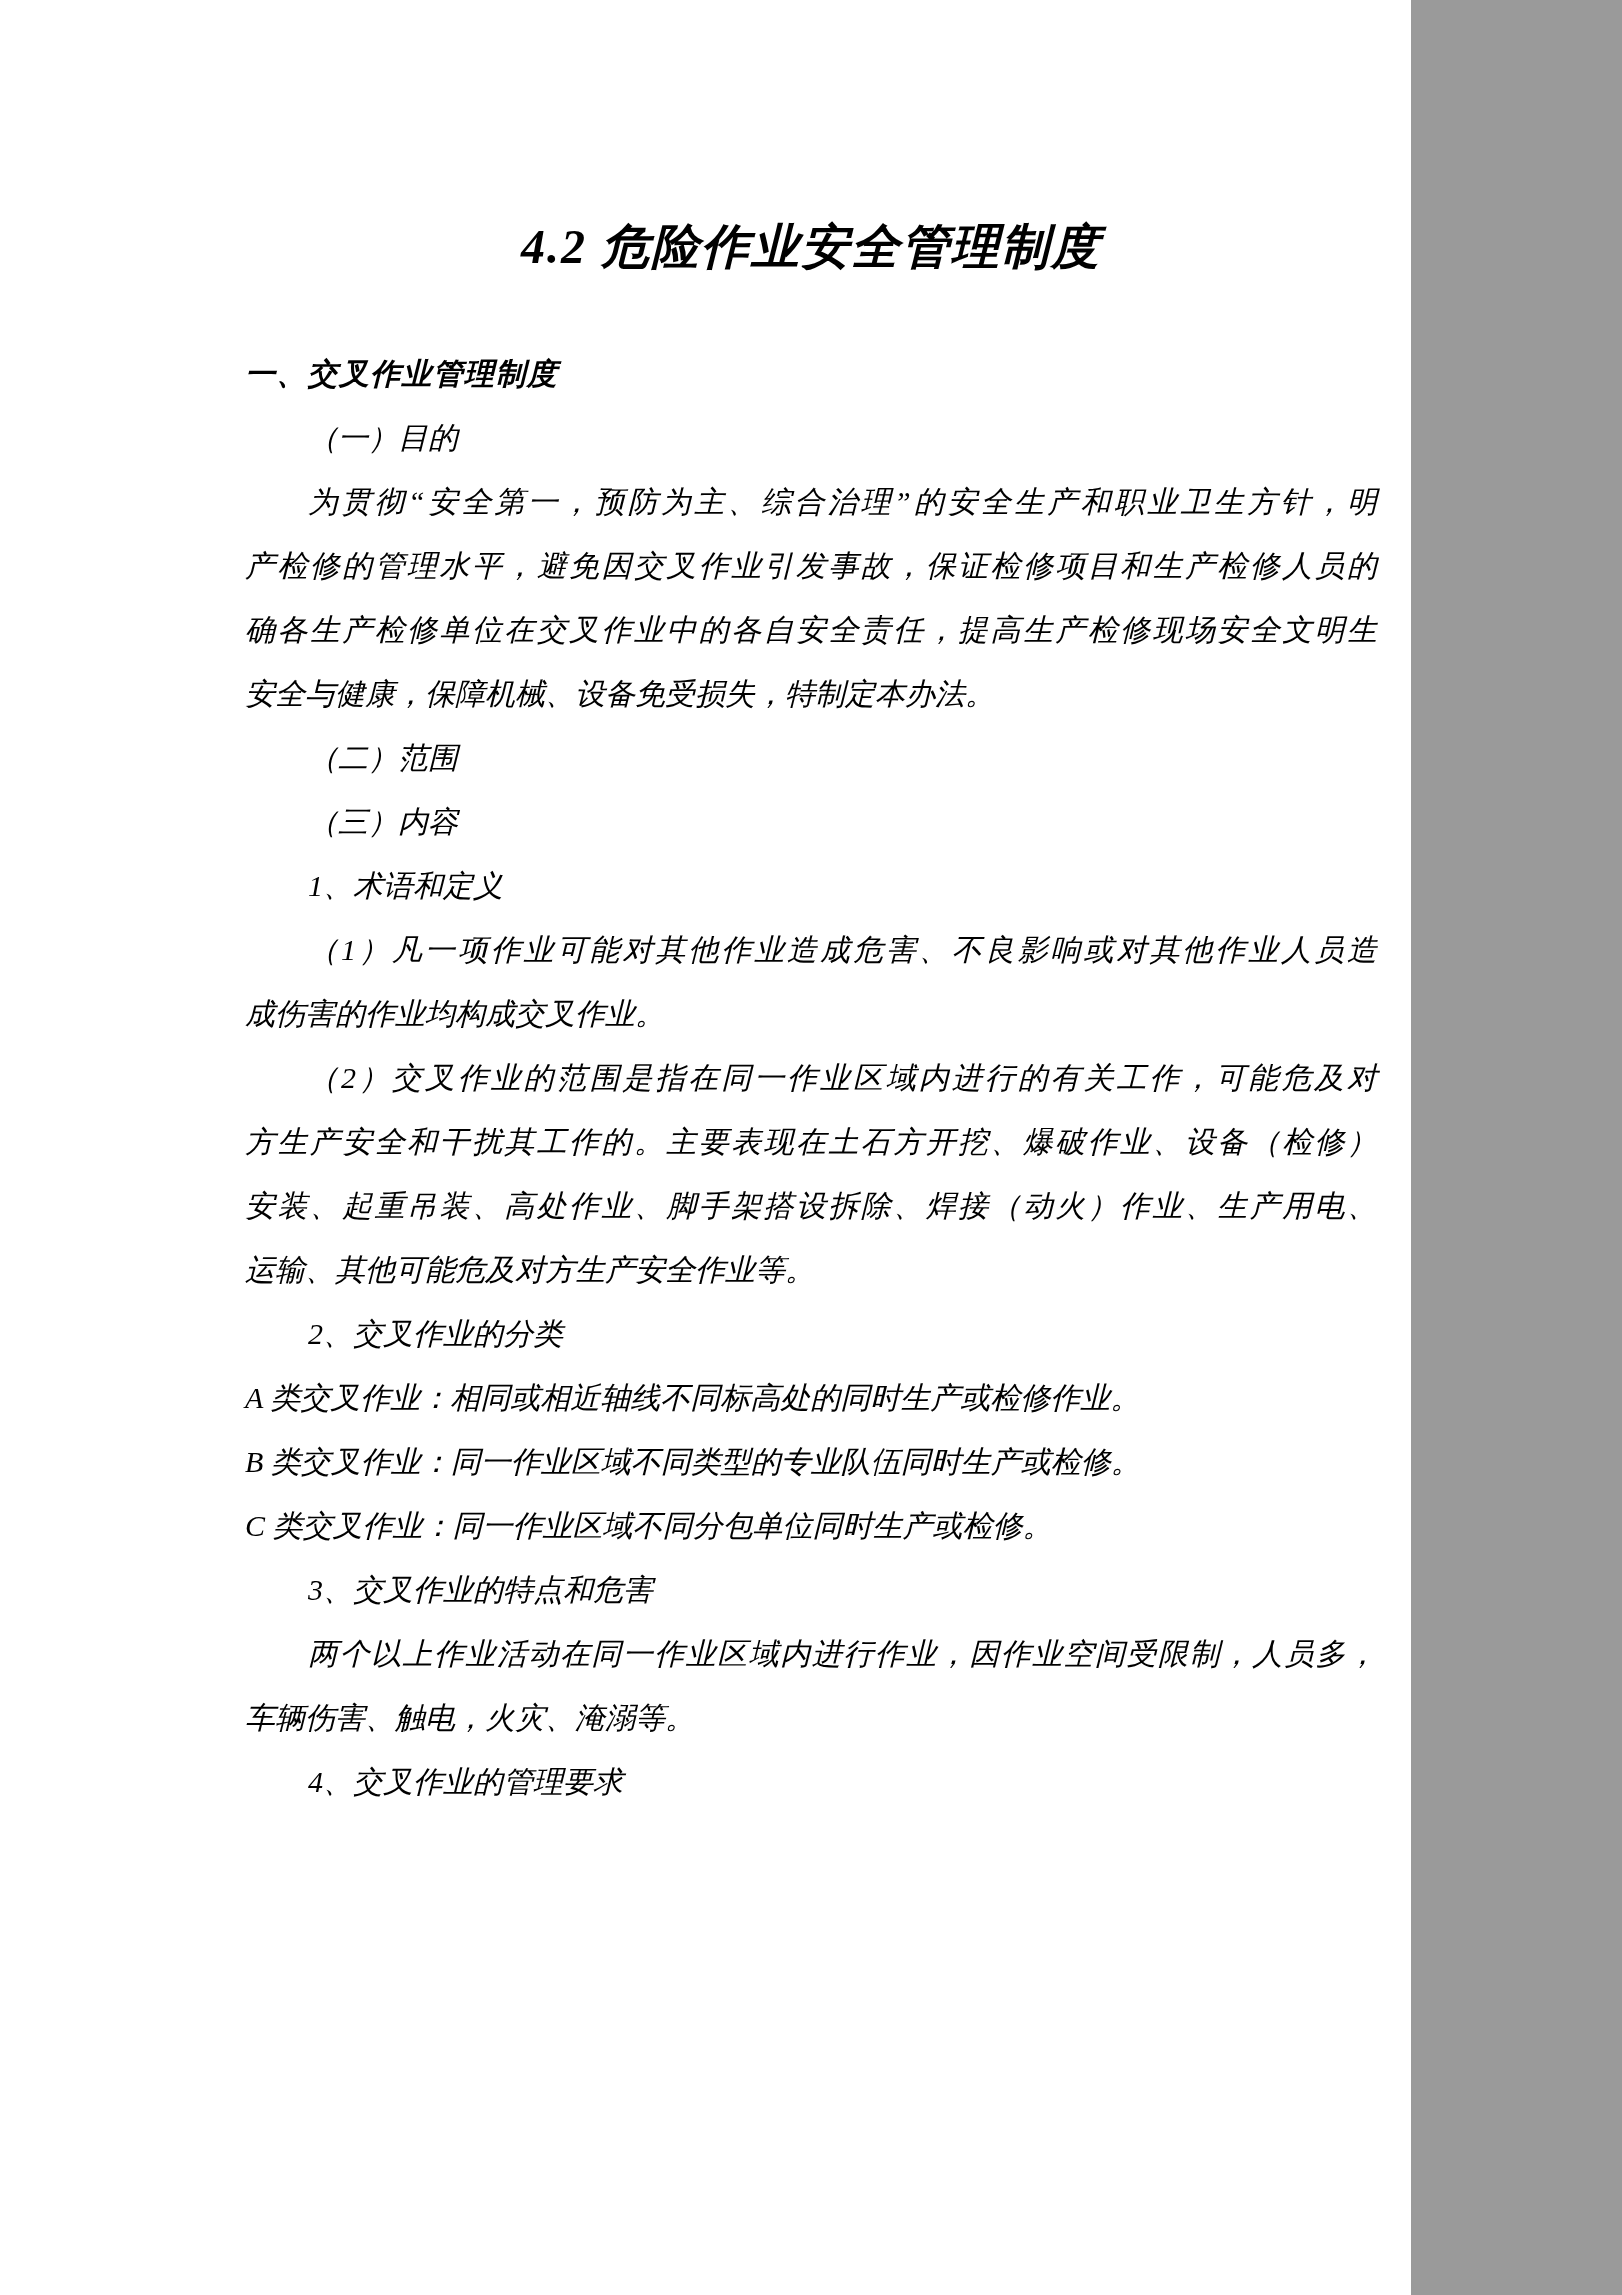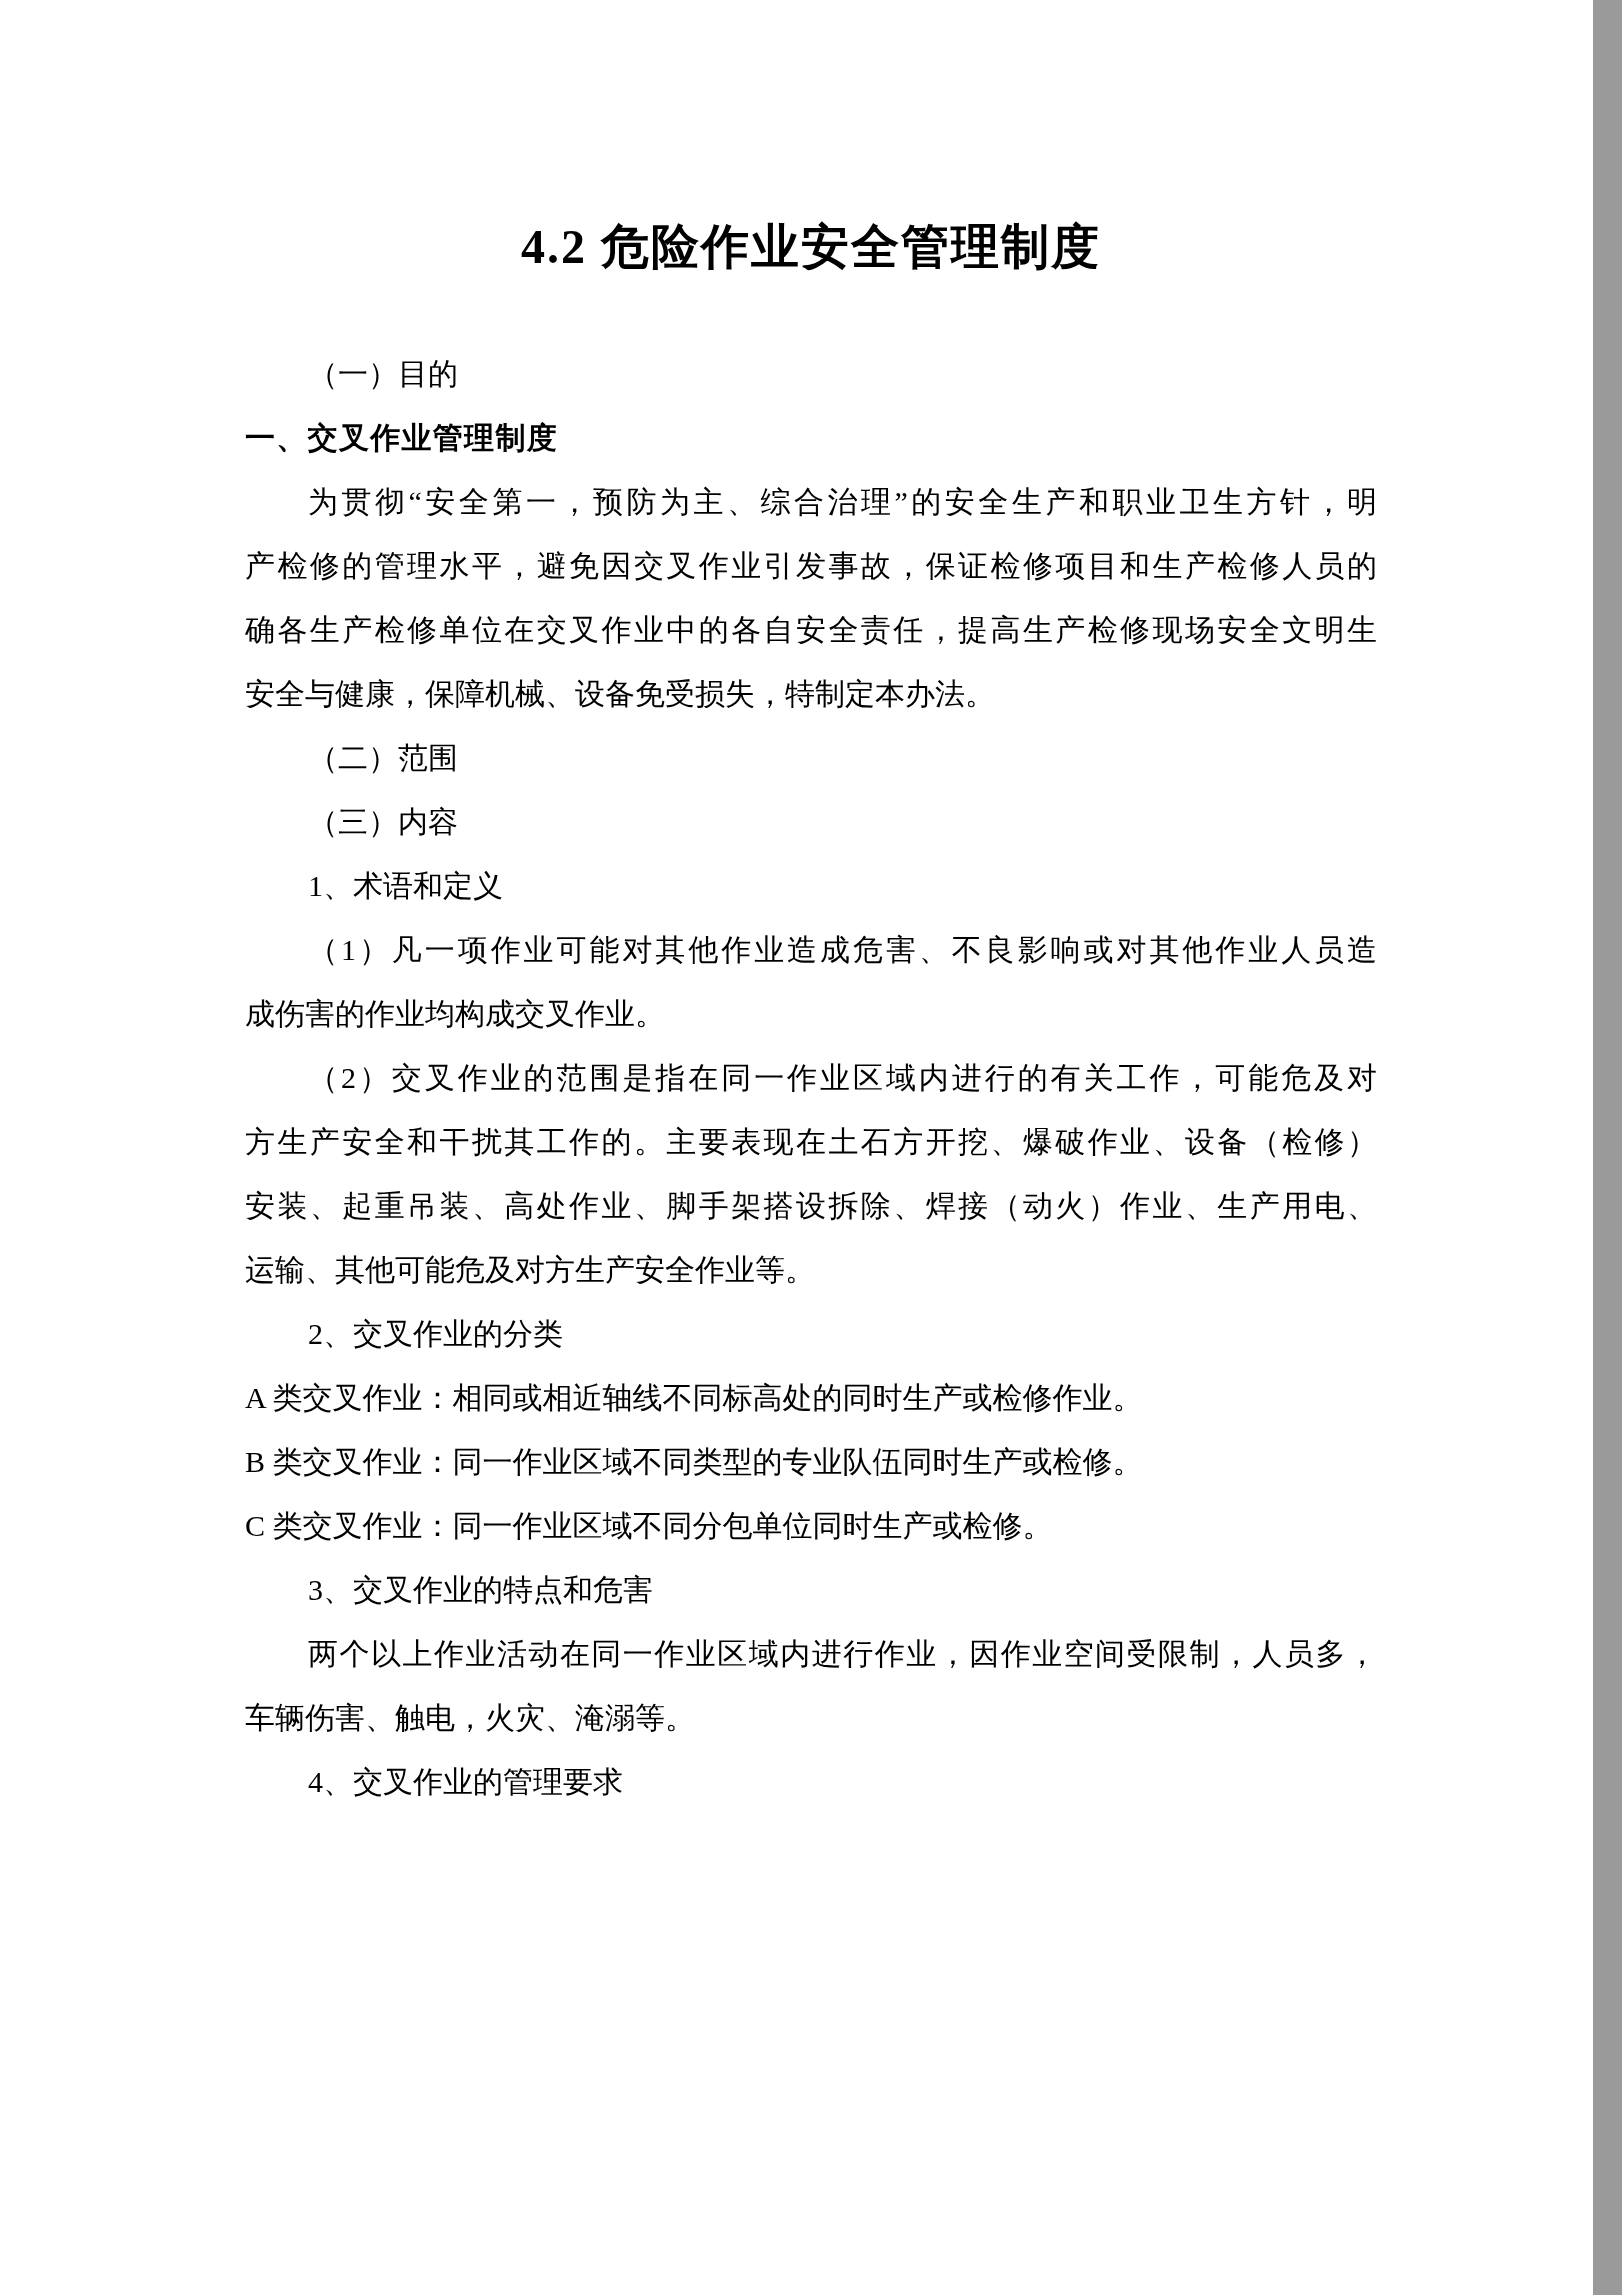--- a/index.html
+++ b/index.html
@@ -2,26 +2,27 @@
 <html style="font-size:10.5px"><head>
 <meta charset="utf-8">
 <style>
   html, body {
     margin: 0;
     padding: 0;
     background: #9a9a9a;
   }
   .page {
     position: relative;
-    width: 1593px;
+    width: 1411px;
     height: 2295px;
     background: #ffffff;
     font-family: "Liberation Serif", "DejaVu Serif", serif;
     color: #000000;
     overflow: hidden;
+    font-style: italic;
   }
   .doc-title {
     position: absolute;
     top: 221px;
     left: 245px;
     width: 1132px;
     font-size: 48px;
     font-weight: 700;
     line-height: 1.1;
     letter-spacing: 2px;
@@ -52,22 +53,22 @@
     text-align-last: justify;
     text-justify: inter-character;
   }
 </style>
 </head>
 <body>
 
 <div class="page">
   <div class="doc-title">4.2 危险作业安全管理制度</div>
   <div class="doc-body">
+      <div class="line bold">一、交叉作业管理制度</div>
       <div class="line indent">（一）目的</div>
-      <div class="line bold">一、交叉作业管理制度</div>
       <div class="line indent fill">为贯彻“安全第一，预防为主、综合治理”的安全生产和职业卫生方针，明</div>
       <div class="line fill">产检修的管理水平，避免因交叉作业引发事故，保证检修项目和生产检修人员的</div>
       <div class="line fill">确各生产检修单位在交叉作业中的各自安全责任，提高生产检修现场安全文明生</div>
       <div class="line">安全与健康，保障机械、设备免受损失，特制定本办法。</div>
       <div class="line indent">（二）范围</div>
       <div class="line indent">（三）内容</div>
       <div class="line indent">1、术语和定义</div>
       <div class="line indent fill">（1）凡一项作业可能对其他作业造成危害、不良影响或对其他作业人员造</div>
       <div class="line">成伤害的作业均构成交叉作业。</div>
       <div class="line indent fill">（2）交叉作业的范围是指在同一作业区域内进行的有关工作，可能危及对</div>

